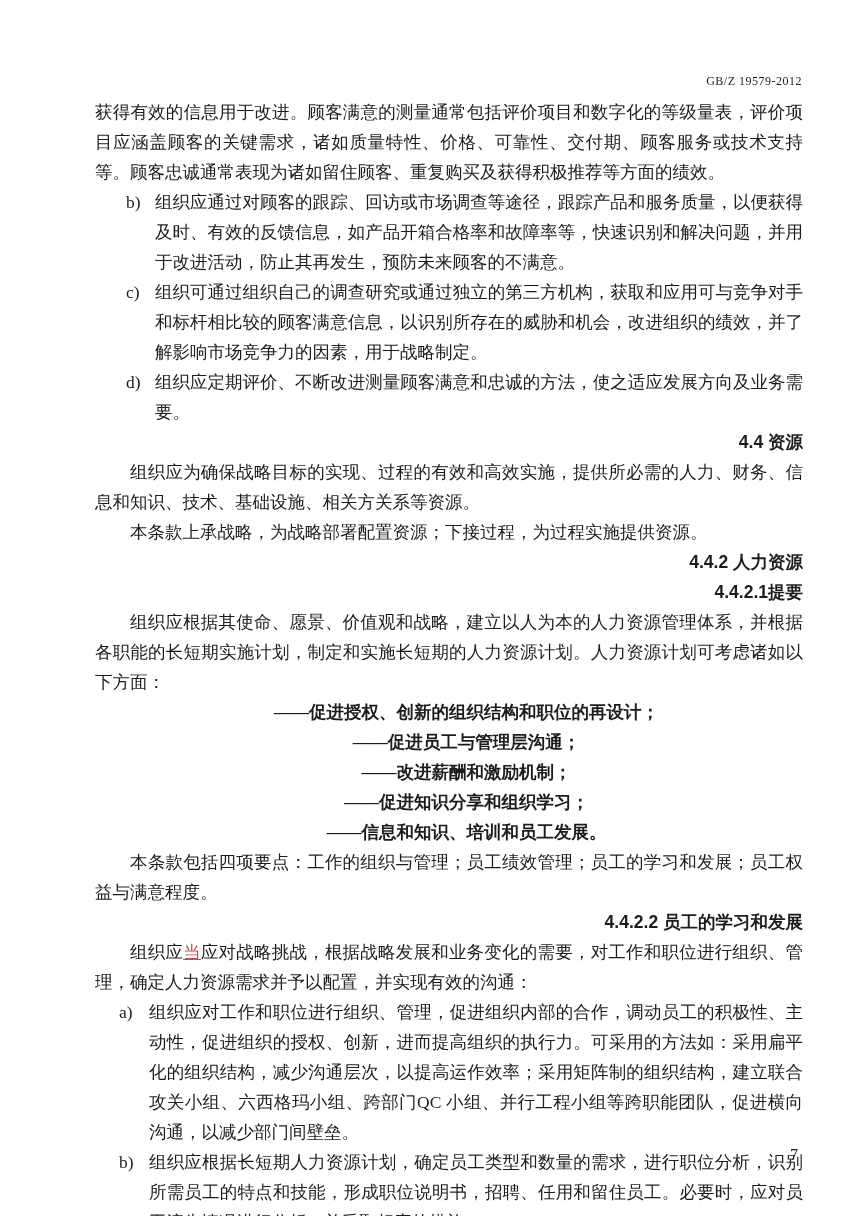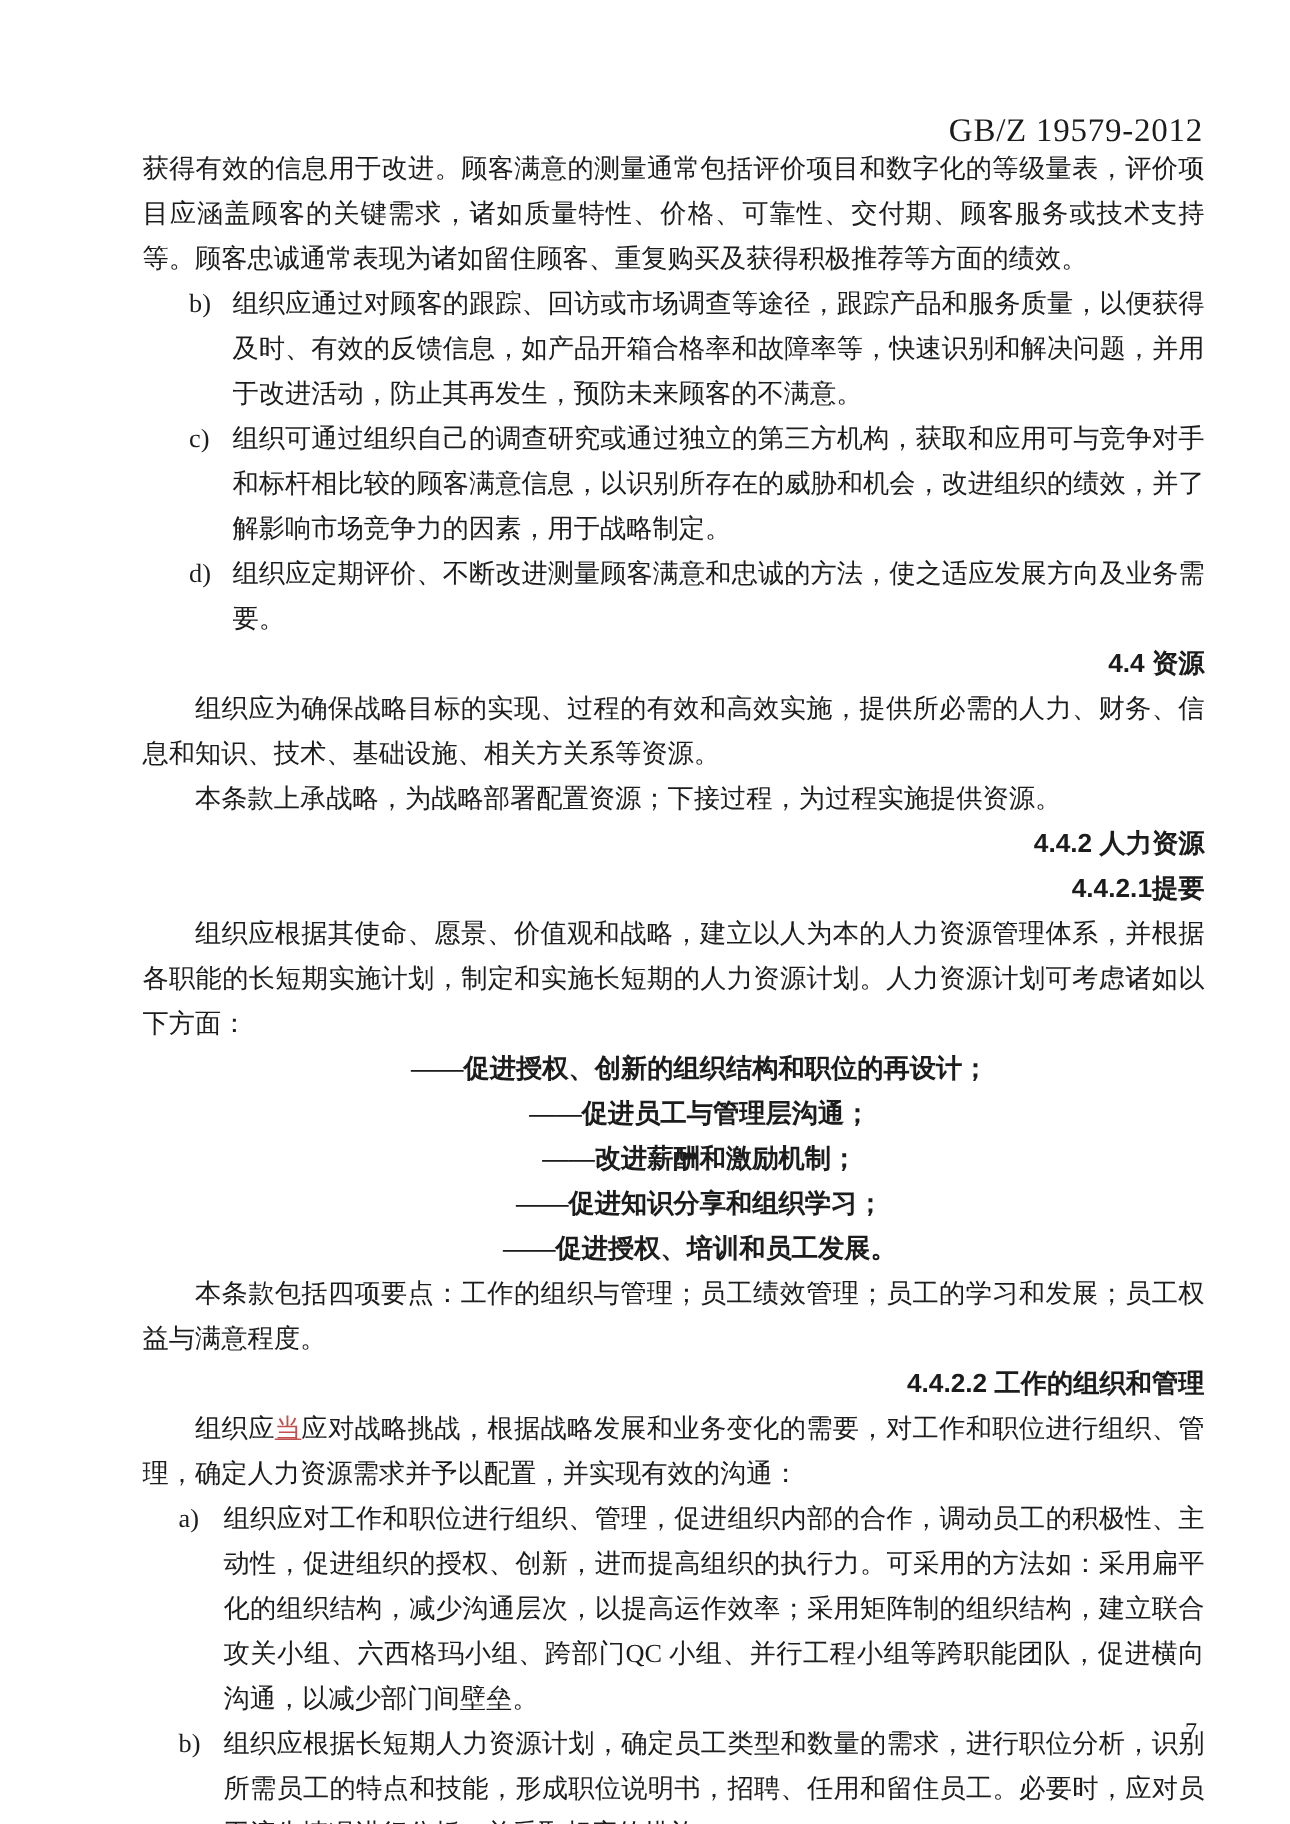--- a/index.html
+++ b/index.html
@@ -10,21 +10,21 @@
     margin: 0 auto;
     background: #ffffff;
     font-family: "Liberation Serif", "DejaVu Serif", serif;
     color: #1c1c1c;
     overflow: hidden;
   }
   .header-code {
     position: absolute;
     top: 74px;
     right: 58px;
-    font-size: 22px;
+    font-size: 12px;
     letter-spacing: 0.5px;
     white-space: nowrap;
   }
   .content {
     position: absolute;
     top: 97px;
     left: 95px;
     width: 708px;
     font-size: 17.5px;
     line-height: 30px;
@@ -85,25 +85,25 @@
 
     <p class="heading">4.4.2 人力资源</p>
     <p class="heading">4.4.2.1提要</p>
 
     <p class="p-indent">组织应根据其使命、愿景、价值观和战略，建立以人为本的人力资源管理体系，并根据各职能的长短期实施计划，制定和实施长短期的人力资源计划。人力资源计划可考虑诸如以下方面：</p>
 
     <p class="dash-line">——促进授权、创新的组织结构和职位的再设计；</p>
     <p class="dash-line">——促进员工与管理层沟通；</p>
     <p class="dash-line">——改进薪酬和激励机制；</p>
     <p class="dash-line">——促进知识分享和组织学习；</p>
-    <p class="dash-line">——促进授权、培训和员工发展。</p>
+    <p class="dash-line">——信息和知识、培训和员工发展。</p>
 
     <p class="p-indent">本条款包括四项要点：工作的组织与管理；员工绩效管理；员工的学习和发展；员工权益与满意程度。</p>
 
-    <p class="heading">4.4.2.2 工作的组织和管理</p>
+    <p class="heading">4.4.2.2 员工的学习和发展</p>
 
     <p class="p-indent"><span>组织应</span><span class="insert-char" style="color: rgb(192, 80, 77);">当</span><span>应对战略挑战，根据战略发展和业务变化的需要，对工作和职位进行组织、管理，确定人力资源需求并予以配置，并实现有效的沟通：</span></p>
 
     <div class="list2-item">
       <span class="marker">a)</span>
       <span>组织应对工作和职位进行组织、管理，促进组织内部的合作，调动员工的积极性、主动性，促进组织的授权、创新，进而提高组织的执行力。可采用的方法如：采用扁平化的组织结构，减少沟通层次，以提高运作效率；采用矩阵制的组织结构，建立联合攻关小组、六西格玛小组、跨部门QC 小组、并行工程小组等跨职能团队，促进横向沟通，以减少部门间壁垒。</span>
     </div>
     <div class="list2-item">
       <span class="marker">b)</span>
       <span>组织应根据长短期人力资源计划，确定员工类型和数量的需求，进行职位分析，识别所需员工的特点和技能，形成职位说明书，招聘、任用和留住员工。必要时，应对员工流失情况进行分析，并采取相应的措施。</span>

